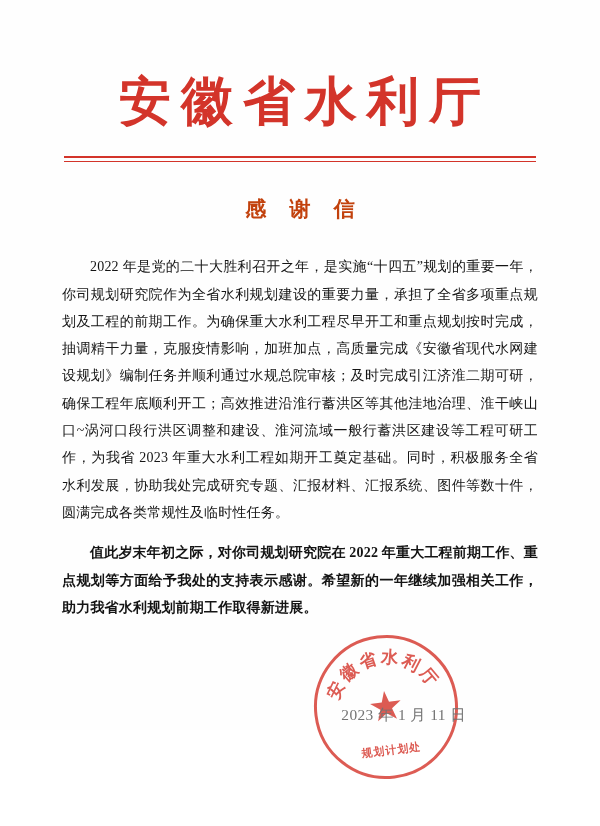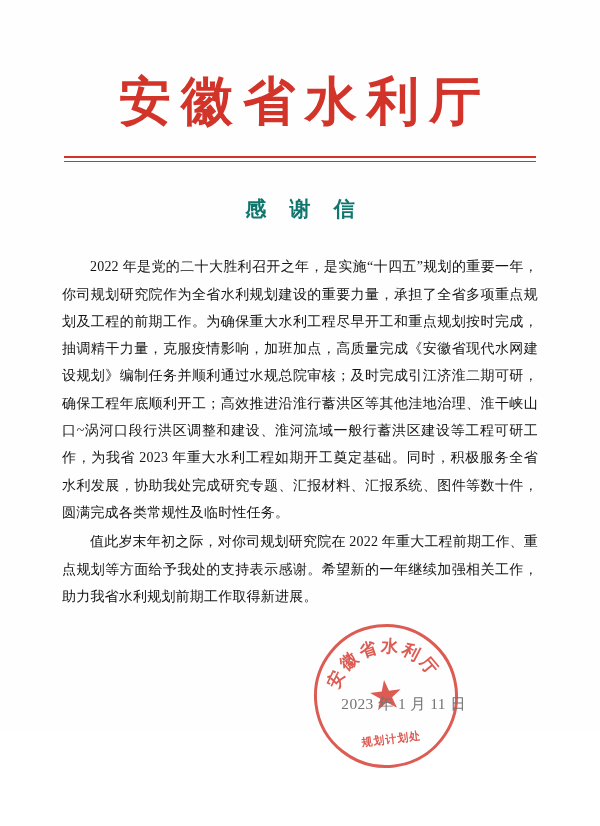--- a/index.html
+++ b/index.html
@@ -46,21 +46,21 @@
     height: 1px;
     background: #d3342a;
     width: 100%;
     margin-top: 3px;
   }
   .doc-title {
     text-align: center;
     font-size: 21px;
     font-weight: bold;
     letter-spacing: 8px;
-    color: #0f766e;
+    color: #c2410c;
     margin-top: 33px;
     text-indent: 8px;
     font-family: "DejaVu Serif", "Liberation Serif", serif;
   }
   .body-block {
     margin-top: 30px;
     color: #141414;
   }
   .addressee {
     font-size: 15.4px;
@@ -70,21 +70,22 @@
   .para {
     font-size: 14px;
     line-height: 1.95;
     text-align: justify;
     text-justify: inter-ideograph;
     text-indent: 2em;
     letter-spacing: 0.2px;
     margin: 0;
   }
   .para + .para {
-    margin-top: 2px;
+    margin-top: 13px;
+    font-weight: bold;
   }
   .sign-area {
     position: relative;
     margin-top: 26px;
     height: 120px;
   }
   .date-line {
     position: absolute;
     right: 72px;
     top: 58px;

